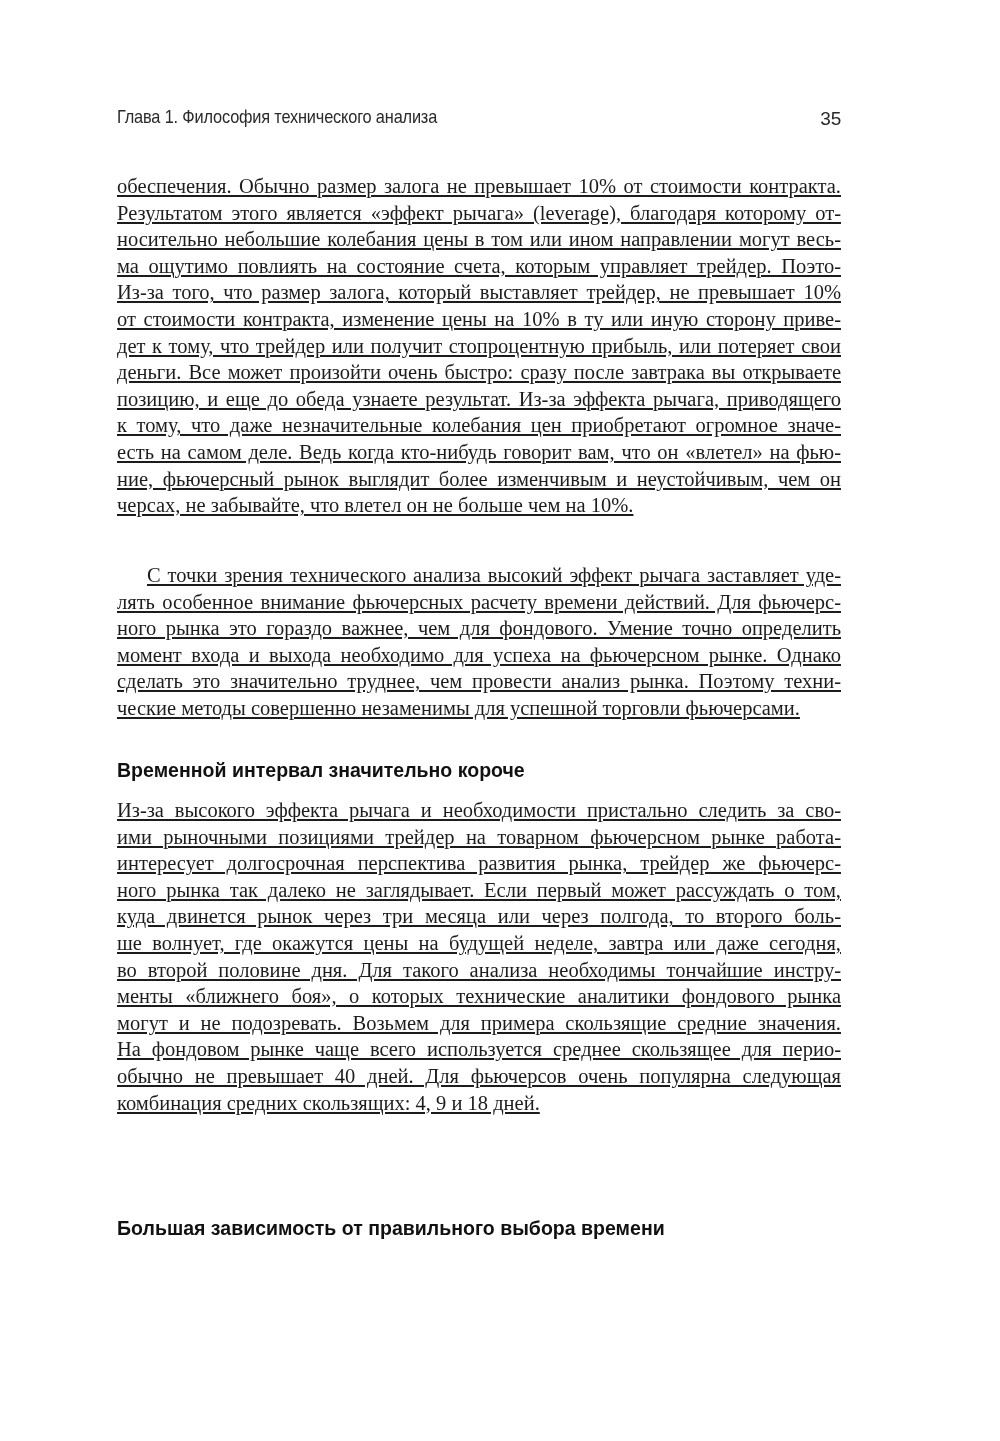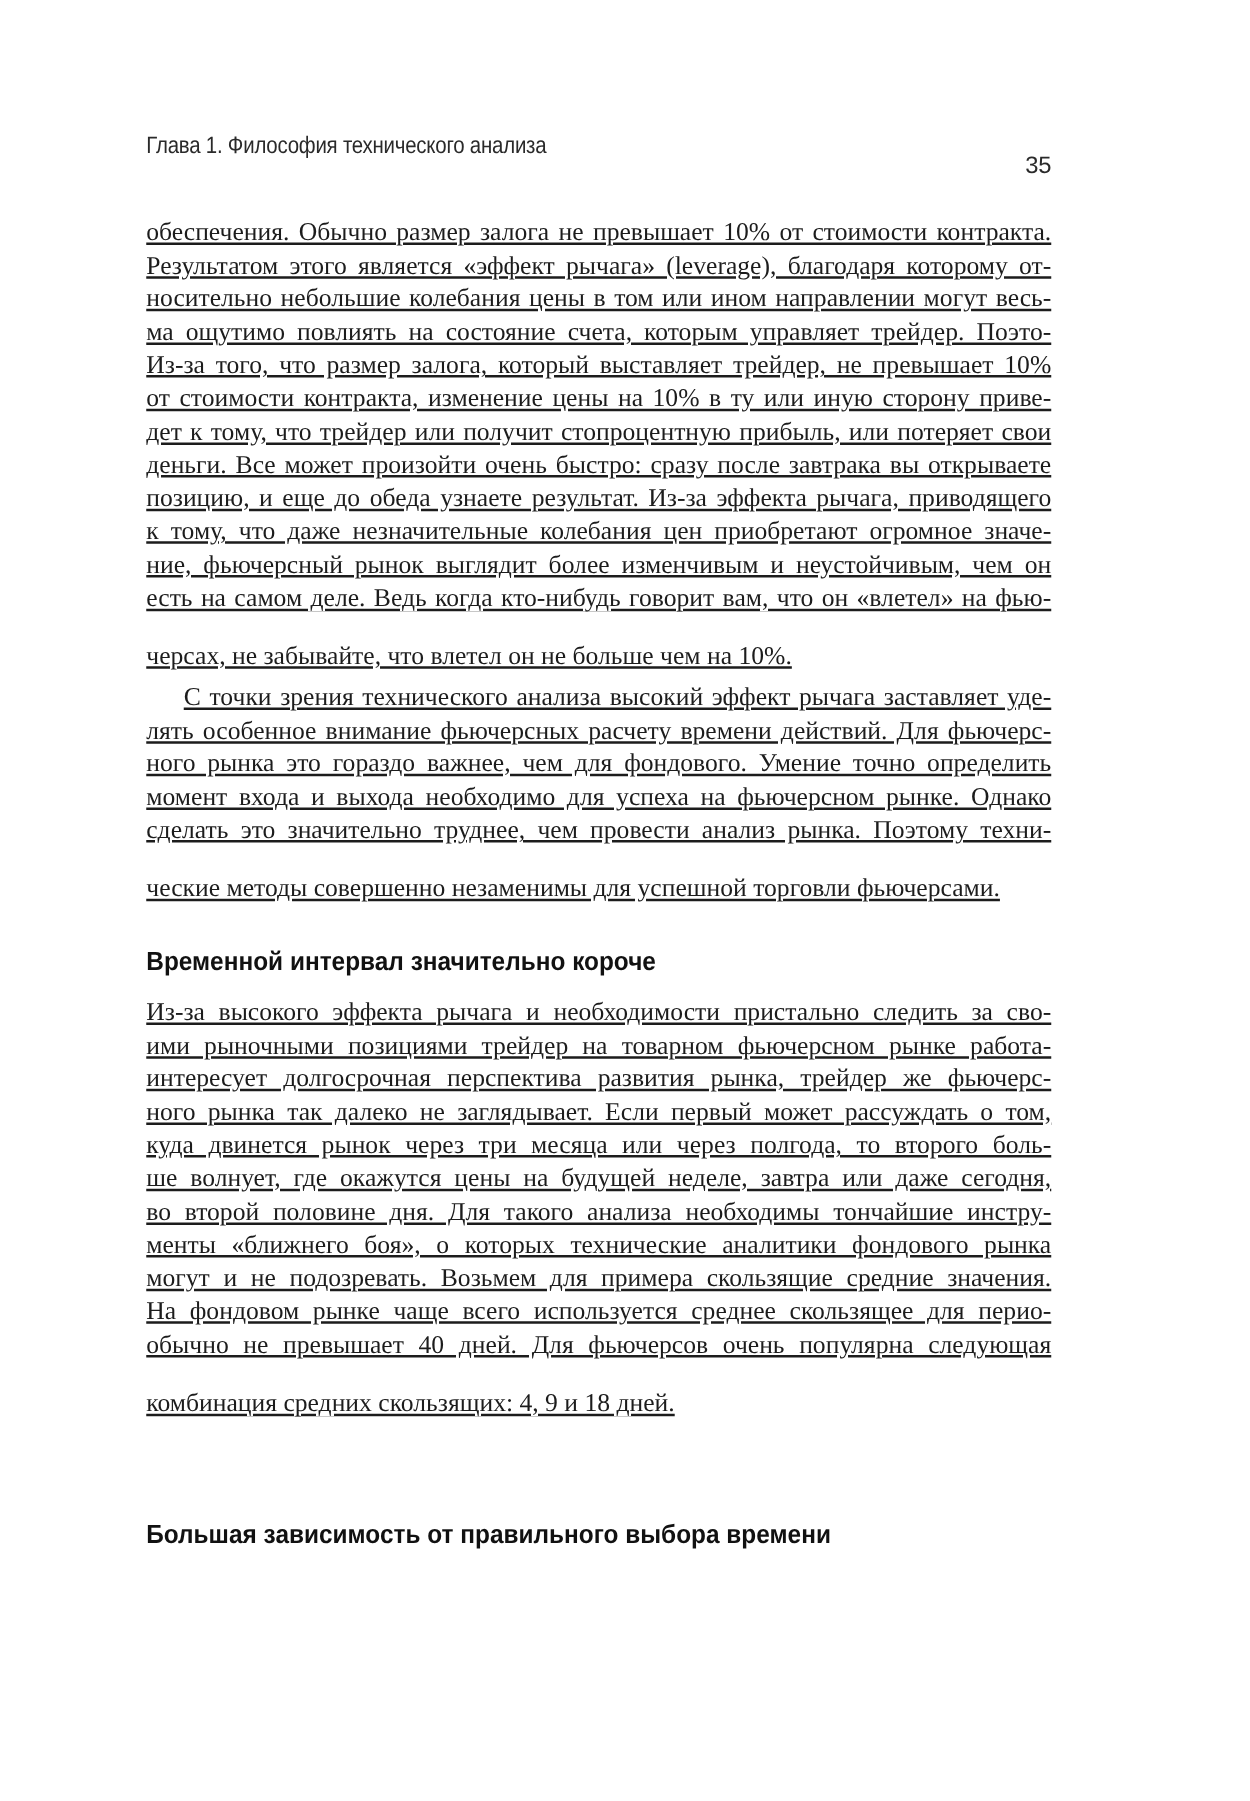--- a/index.html
+++ b/index.html
@@ -1,25 +1,25 @@
 <!DOCTYPE html>
 <html><head>
 <meta charset="utf-8">
 <style>
   html, body { margin: 0; padding: 0; background: #ffffff; }
   body { width: 1000px; height: 1441px; position: relative; overflow: hidden; }
   .page { position: absolute; left: 0; top: 0; width: 844px; height: 1441px; background: #fff; color: #1a1a1a; }
   .running-head { position: absolute; left: 117px; top: 104px; width: 724px; height: 28px;
     font-family: "Liberation Sans", sans-serif; font-size: 19px; color: #2a2a2a; letter-spacing: -0.2px; }
   .running-head .title { position: absolute; left: 0; top: 2px; transform: scaleX(0.86); transform-origin: left center; white-space: nowrap; }
-  .running-head .pnum { position: absolute; right: 0; top: 18px; }
+  .running-head .pnum { position: absolute; right: 0; top: 4px; }
   .block { position: absolute; left: 117px; width: 724px; }
   .line { height: 26.6px; line-height: 26.6px; font-family: "Liberation Serif", serif; font-size: 20.5px; color: #1c1c1c;
     white-space: nowrap; text-align: justify; text-align-last: justify; overflow: visible; text-decoration: underline; }
-  .line.last { text-align-last: left; margin-top: 20px; }
+  .line.last { text-align-last: left; }
   .line.indent { padding-left: 30px; }
   .line em { font-style: italic; }
   .heading { position: absolute; left: 117px; font-family: "Liberation Sans", sans-serif; font-weight: bold; font-size: 21px;
     color: #111; white-space: nowrap; transform: scaleX(0.93); transform-origin: left center; }
 </style>
 </head>
 <body>
 
 <div class="page">
 
@@ -32,26 +32,26 @@
     <div class="line">обеспечения. Обычно размер залога не превышает 10% от стоимости контракта.</div>
     <div class="line">Результатом этого является «эффект рычага» (leverage), благодаря которому от-</div>
     <div class="line">носительно небольшие колебания цены в том или ином направлении могут весь-</div>
     <div class="line">ма ощутимо повлиять на состояние счета, которым управляет трейдер. Поэто-</div>
     <div class="line">Из-за того, что размер залога, который выставляет трейдер, не превышает 10%</div>
     <div class="line">от стоимости контракта, изменение цены на 10% в ту или иную сторону приве-</div>
     <div class="line">дет к тому, что трейдер или получит стопроцентную прибыль, или потеряет свои</div>
     <div class="line">деньги. Все может произойти очень быстро: сразу после завтрака вы открываете</div>
     <div class="line">позицию, и еще до обеда узнаете результат. Из-за эффекта рычага, приводящего</div>
     <div class="line">к тому, что даже незначительные колебания цен приобретают огромное значе-</div>
+    <div class="line">есть на самом деле. Ведь когда кто-нибудь говорит вам, что он «влетел» на фью-</div>
     <div class="line">ние, фьючерсный рынок выглядит более изменчивым и неустойчивым, чем он</div>
-    <div class="line">есть на самом деле. Ведь когда кто-нибудь говорит вам, что он «влетел» на фью-</div>
     <div class="line last">черсах, не забывайте, что влетел он не больше чем на 10%.</div>
   </div>
 
-  <div class="block" style="top:545px;">
+  <div class="block" style="top:562px;">
     <div class="line indent">С точки зрения технического анализа высокий эффект рычага заставляет уде-</div>
     <div class="line">лять особенное внимание фьючерсных расчету времени действий. Для фьючерс-</div>
     <div class="line">ного рынка это гораздо важнее, чем для фондового. Умение точно определить</div>
     <div class="line">момент входа и выхода необходимо для успеха на фьючерсном рынке. Однако</div>
     <div class="line">сделать это значительно труднее, чем провести анализ рынка. Поэтому техни-</div>
     <div class="line last">ческие методы совершенно незаменимы для успешной торговли фьючерсами.</div>
   </div>
 
   <div class="heading" style="top:758px;">Временной интервал значительно короче</div>
 

